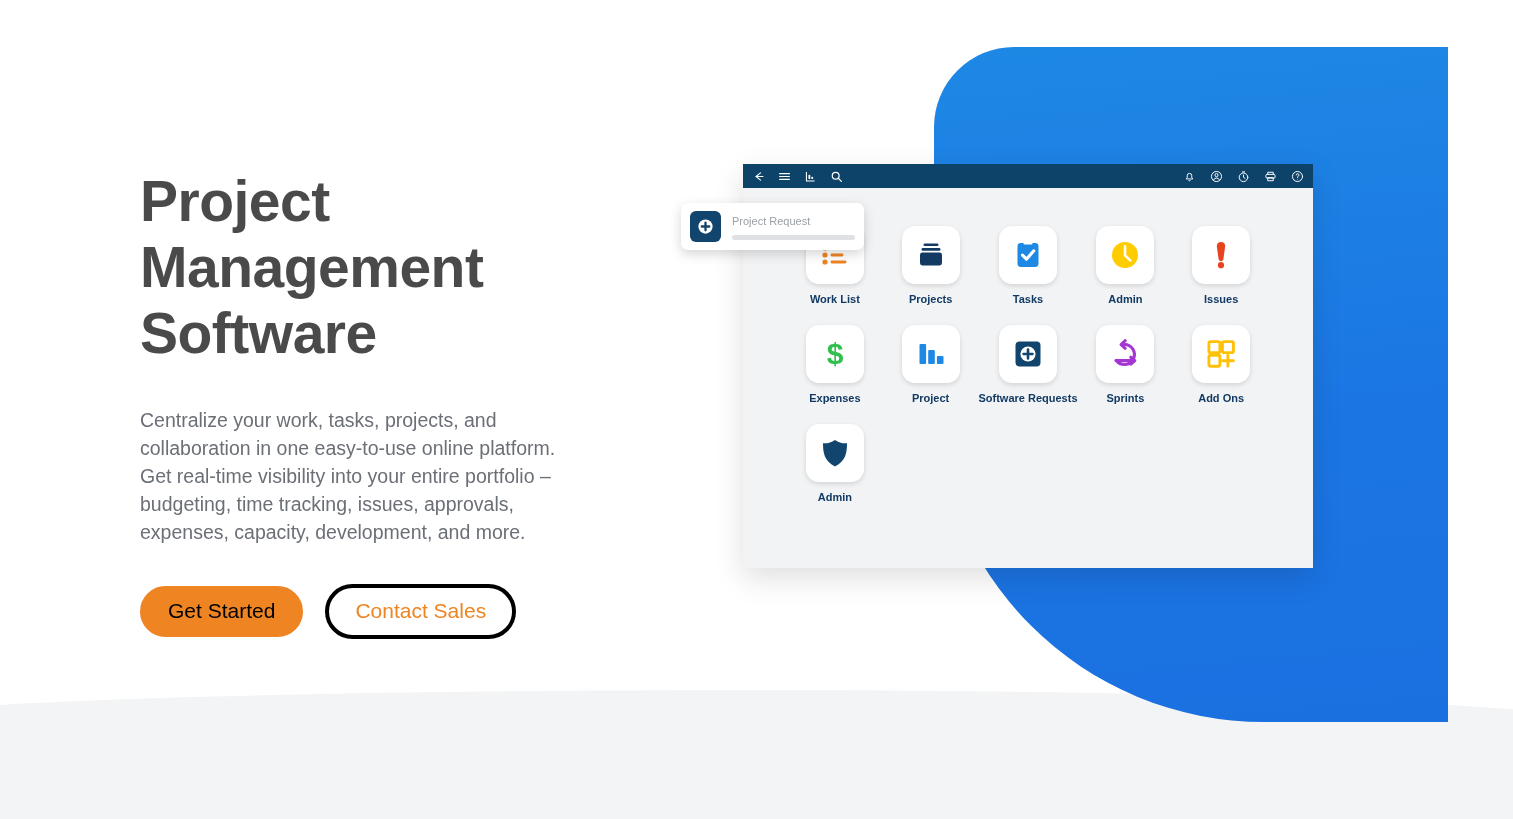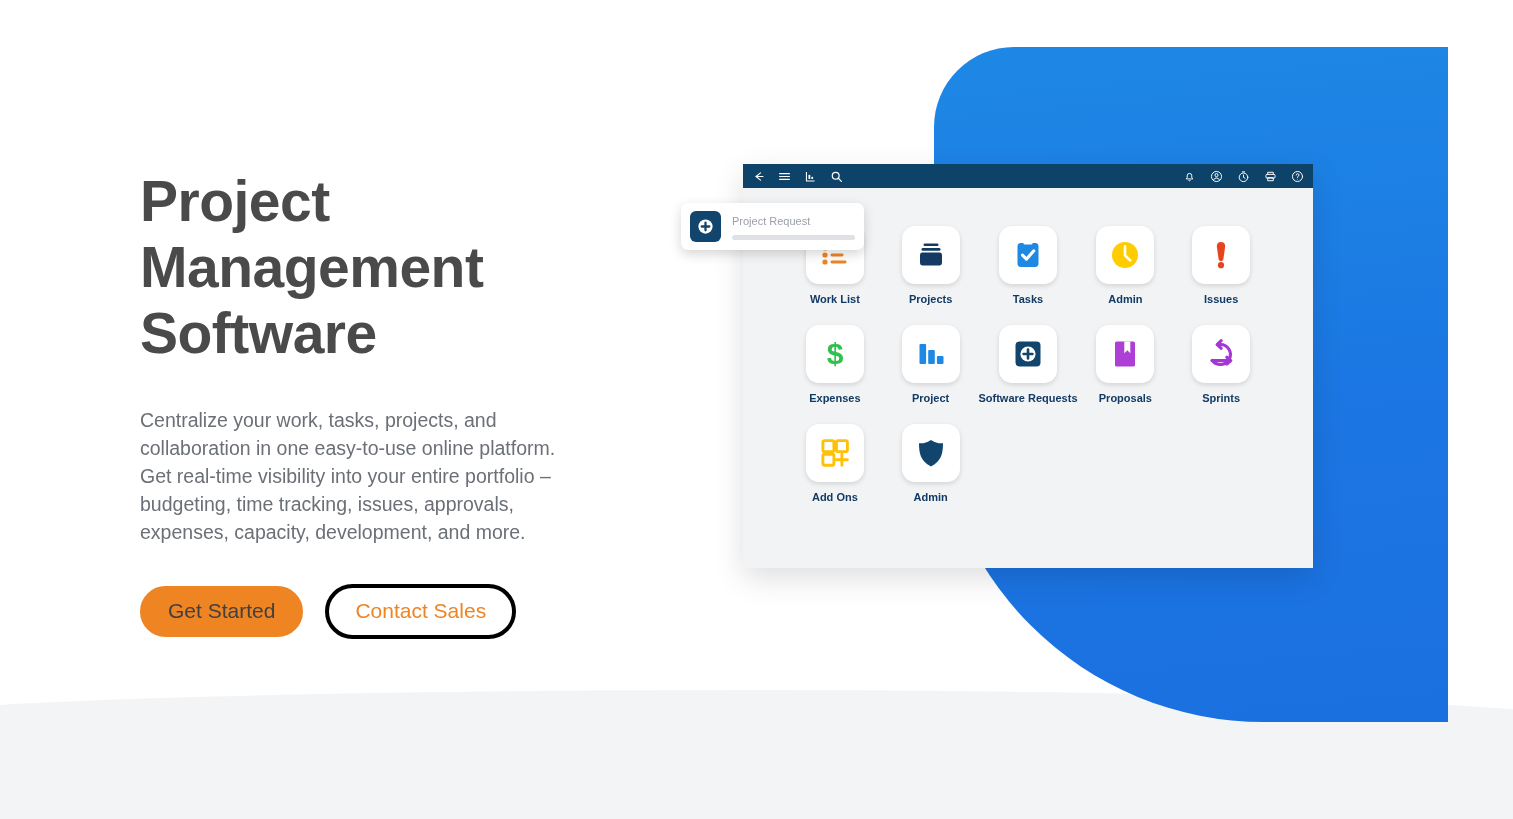--- a/index.html
+++ b/index.html
@@ -63,21 +63,21 @@
     font-size: 21px;
     line-height: 1;
     border-radius: 40px;
     padding: 12px 26px 14px 26px;
     cursor: pointer;
     white-space: nowrap;
     display: inline-block;
   }
   .btn-primary {
     background: #ef8423;
-    color: #404040;
+    color: #000000;
     border: 2px solid #ef8423;
   }
   .btn-secondary {
     background: transparent;
     color: #ef8423;
     border: 4px solid #000000;
   }
 
   
   .app-window {
@@ -351,29 +351,20 @@
             <svg width="32" height="32" viewBox="0 0 32 32">
               <rect x="3.5" y="3.5" width="25" height="25" rx="4" fill="#12456d"></rect>
               <circle cx="16" cy="16" r="7.6" fill="#ffffff"></circle>
               <path d="M16 11.6V20.4 M11.6 16H20.4" stroke="#12456d" stroke-width="2.6" stroke-linecap="round"></path>
             </svg>
           </div>
           <div class="tile-label">Software Requests</div>
         </div>
 
 
-        <div class="app-tile">
-          <div class="tile-icon">
-            <svg width="32" height="32" viewBox="0 0 32 32">
-              <rect x="6" y="3.5" width="20" height="25" rx="1.6" fill="#ad3ed6"></rect>
-              <path d="M15.3 3.5 H21.3 V15.2 L18.3 12.3 L15.3 15.2 Z" fill="#ffffff"></path>
-            </svg>
-          </div>
-          <div class="tile-label">Proposals</div>
-        </div>
 
 
         <div class="app-tile">
           <div class="tile-icon">
             <svg width="32" height="32" viewBox="0 0 32 32">
               <path d="M15.5 6.5 A10 10 0 1 1 7.4 22.5" fill="none" stroke="#a436d4" stroke-width="3.1" stroke-linecap="round"></path>
               <path d="M16.2 2.6 L12.1 6.6 L16.2 10.3" fill="none" stroke="#a436d4" stroke-width="3.1" stroke-linecap="round" stroke-linejoin="round"></path>
               <path d="M7 22.6 H24.8" fill="none" stroke="#a436d4" stroke-width="3.1" stroke-linecap="round"></path>
               <path d="M21.8 19.2 L25.8 22.6 L21.8 26.1" fill="none" stroke="#a436d4" stroke-width="3.1" stroke-linecap="round" stroke-linejoin="round"></path>
             </svg>

